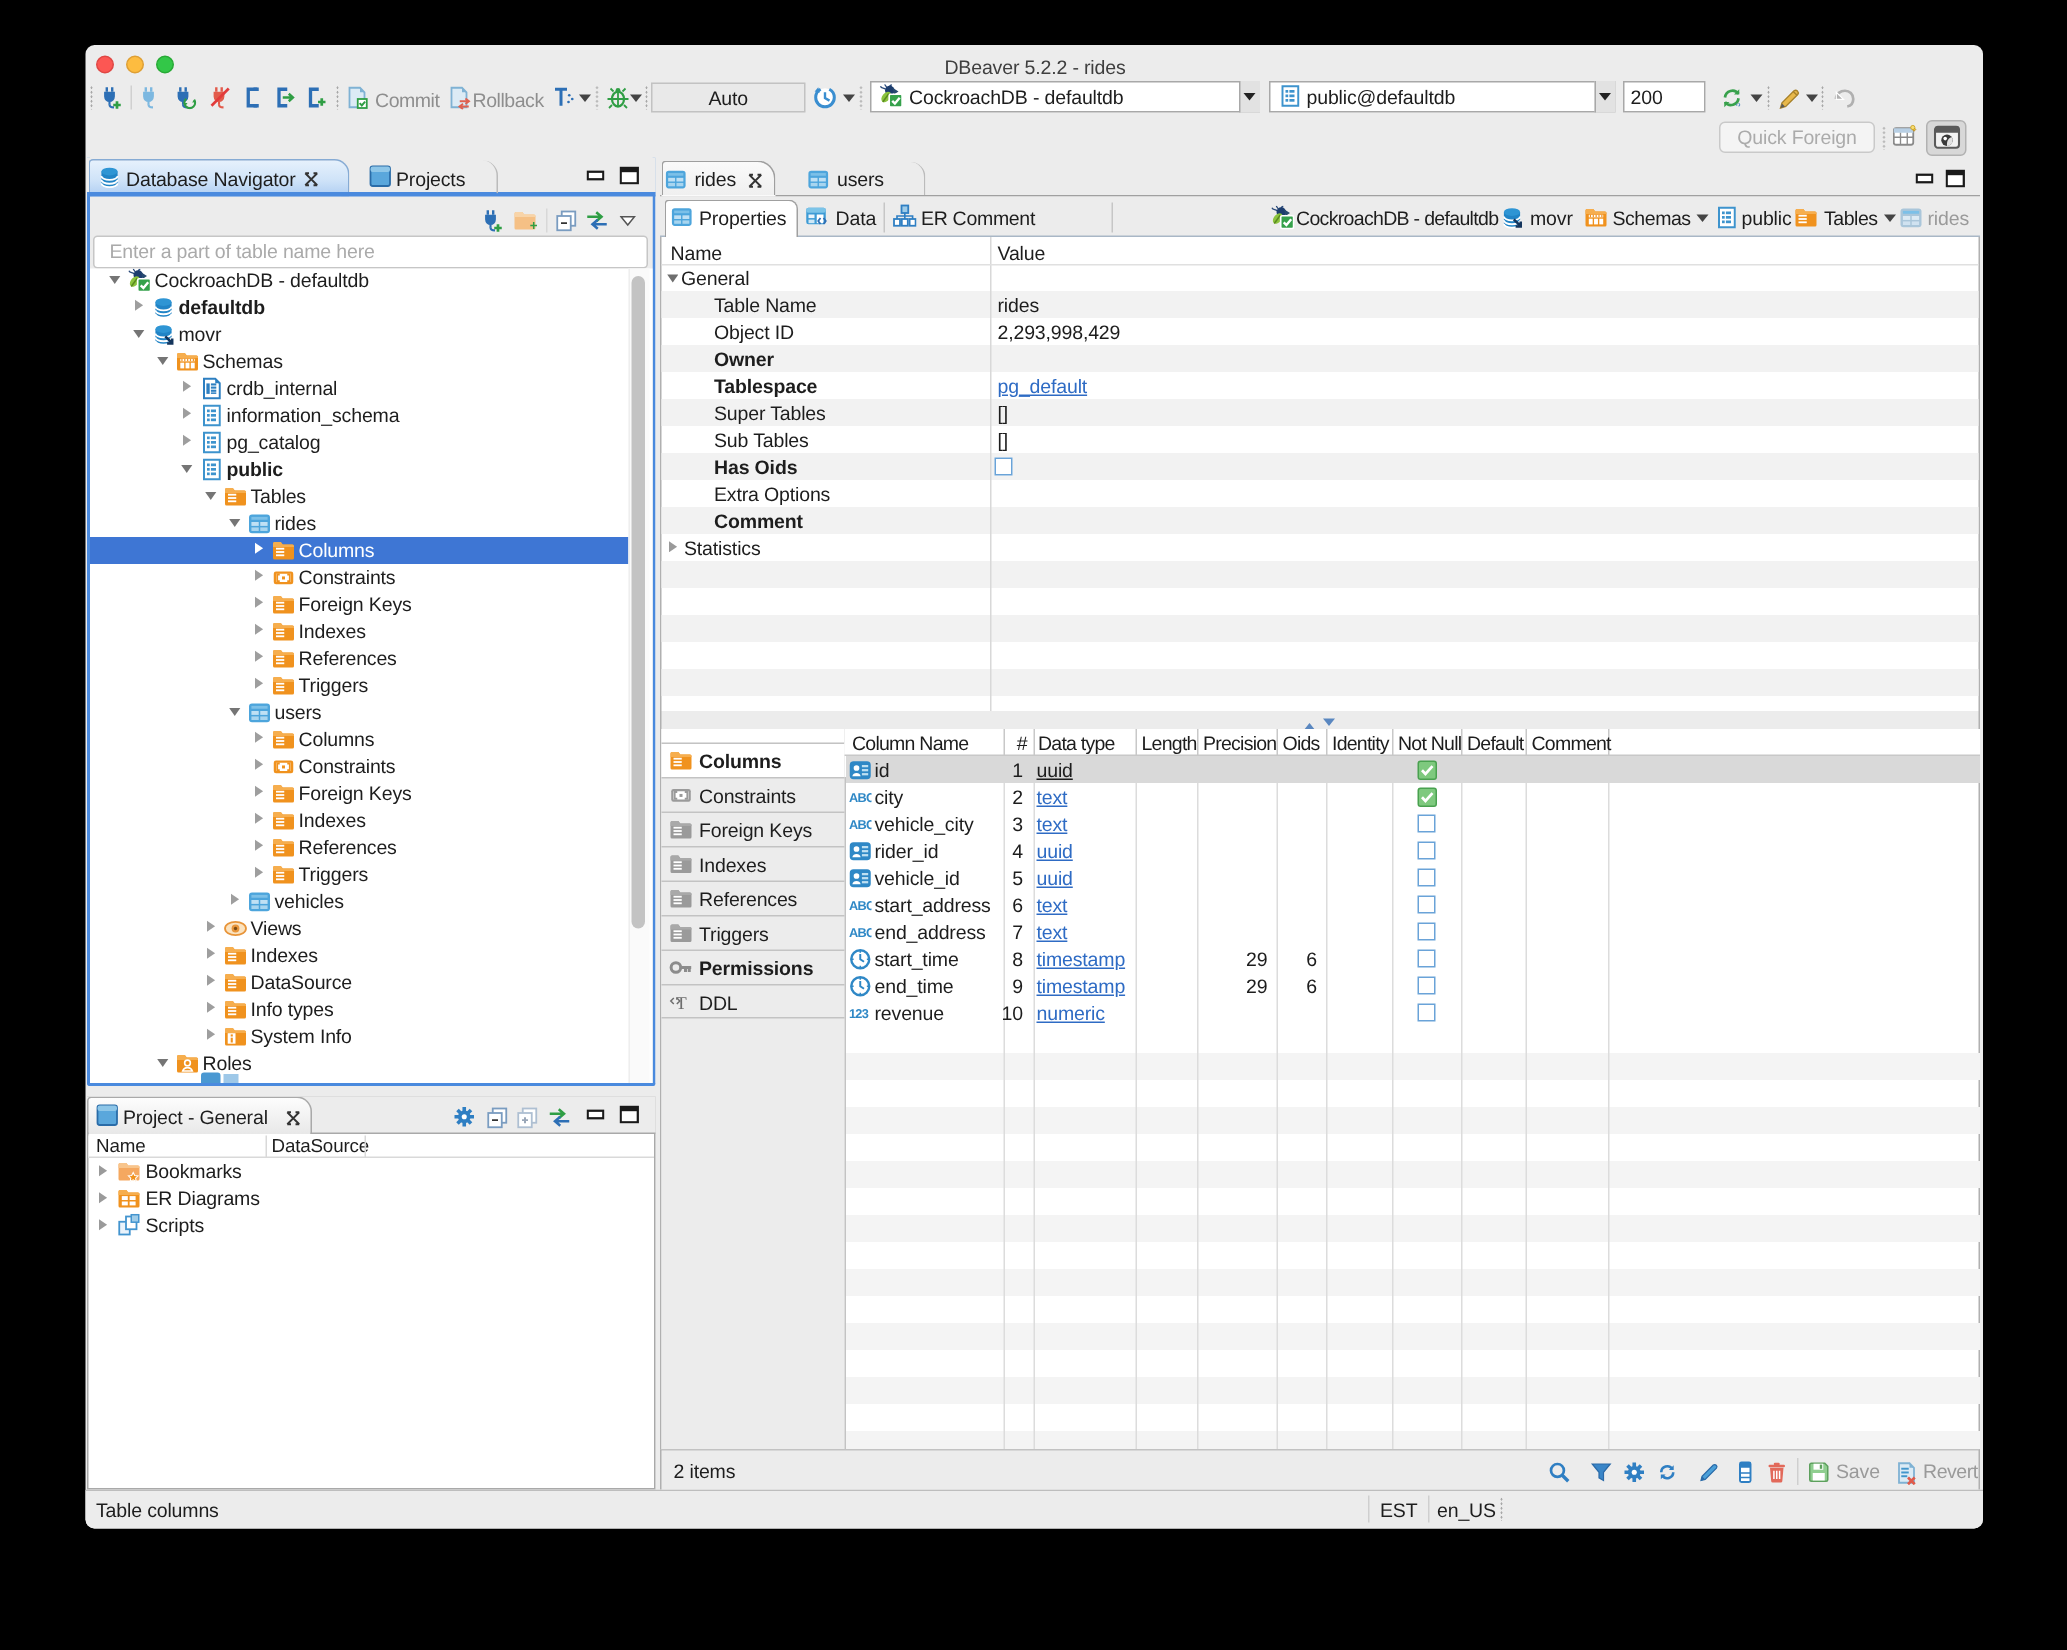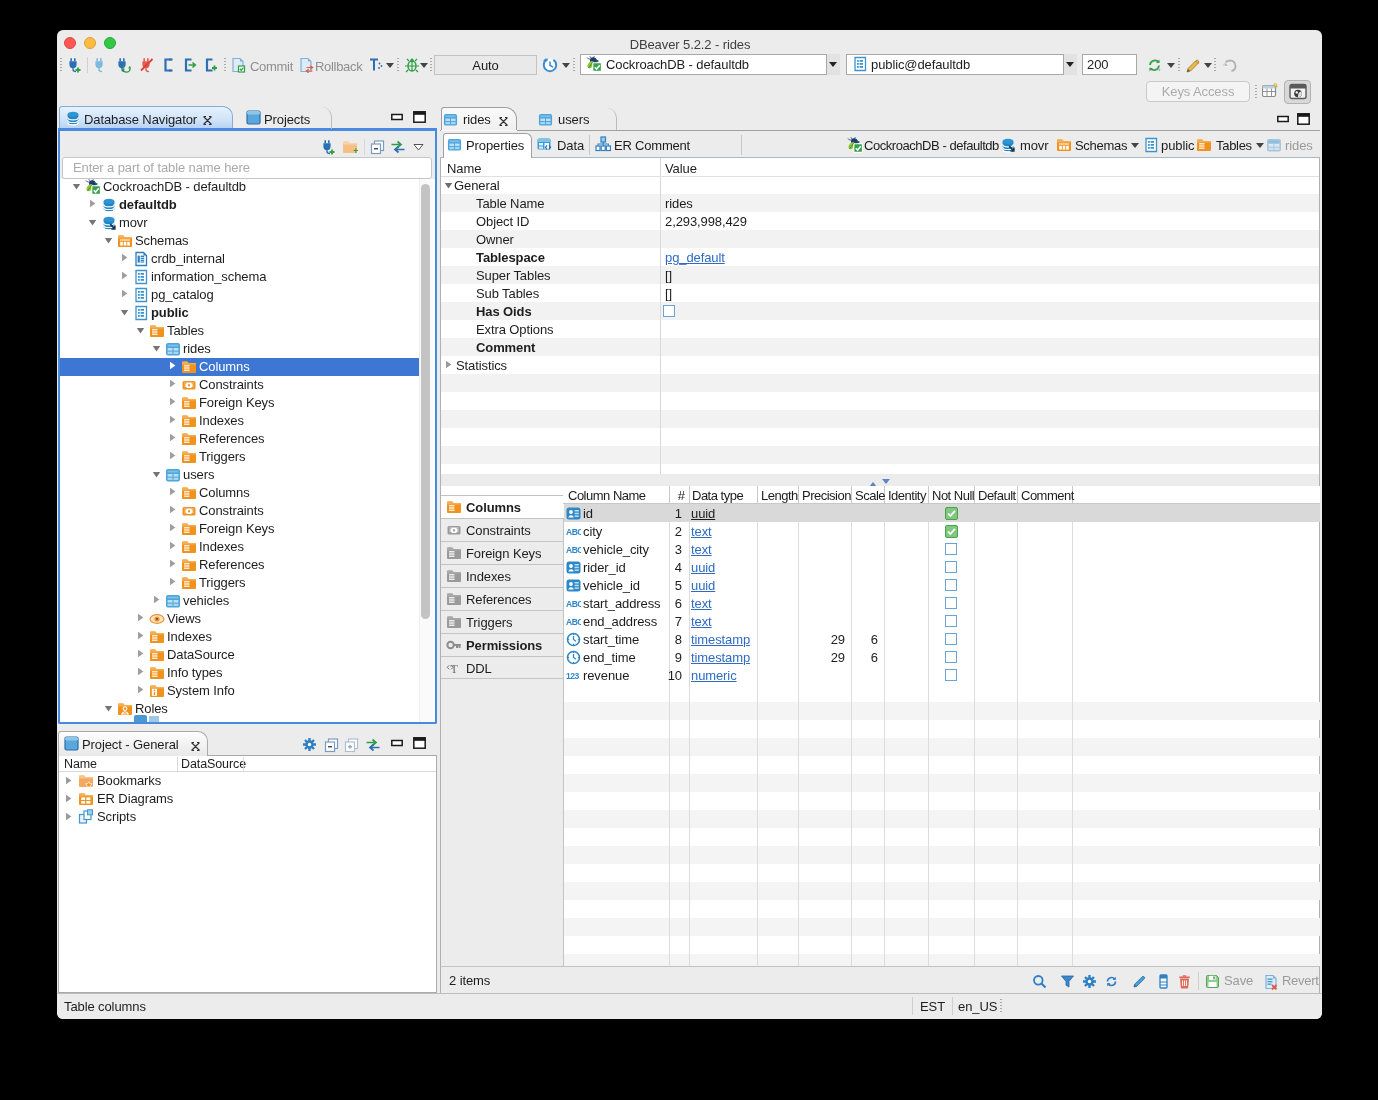--- a/index.html
+++ b/index.html
@@ -181,21 +181,21 @@
     </div>
 <div style="left:1204px;top:63px;width:0;height:0;border:4px solid transparent;border-top:5px solid #444"></div>
 <div style="position:absolute;left:1214px;top:57px;width:2px;height:16px;background-image:radial-gradient(circle,#a8a8a8 35%,transparent 40%);background-size:2px 3px"></div>
 <div class="ic" style="left:1221px;top:57px">
       <svg style="" width="16" height="16" viewBox="0 0 16 16">
         <path d="M3 9 c0-3.5 3-5.5 6-5.5 3 0 5.5 2 5.5 5.5 0 2.5-1.5 4.5-4 5" fill="none" stroke="#b0b0b0" stroke-width="1.8"></path>
 <path d="M3.2 4.5 v4.8 h4.8z" fill="#b0b0b0" stroke="#fff" stroke-width="0.8"></path>
       </svg>
     </div>
 <div style="left:1146px;top:81px;width:104px;height:21px;background:#f4f4f4;border:1px solid #c9c9c9;border-radius:4px"></div>
-<div class="t" style="left:1146px;top:84px;width:104px;text-align:center;color:#ababab">Keys Access</div>
+<div class="t" style="left:1146px;top:84px;width:104px;text-align:center;color:#ababab">Quick Foreign</div>
 <div style="position:absolute;left:1255px;top:84px;width:2px;height:16px;background-image:radial-gradient(circle,#a8a8a8 35%,transparent 40%);background-size:2px 3px"></div>
 <div class="ic" style="left:1262px;top:83px">
       <svg style="" width="17" height="17" viewBox="0 0 17 17">
         <rect x="0.5" y="2.5" width="13" height="11" rx="1.5" fill="#fff" stroke="#8a8a8a" stroke-width="1.2"></rect>
 <rect x="0.5" y="2.5" width="13" height="3" fill="#b8cfe4"></rect>
 <path d="M0.5 8.5 h13 M5 5.5 v8 M9.5 5.5 v8" stroke="#8a8a8a" stroke-width="0.9"></path>
 <path d="M13 3.5 l1.2-1.2 1 1 -1.2 1.2z" fill="#f2c230" stroke="#b8881f" stroke-width="0.6"></path>
 <circle cx="13.2" cy="2" r="1.4" fill="#f7dc6f" stroke="#c9a227" stroke-width="0.6"></circle>
       </svg>
     </div>
@@ -1029,21 +1029,21 @@
 <div class="ic" style="left:444px;top:181px">
       <svg style="" width="8" height="8" viewBox="0 0 8 8">
         <path d="M0.8 2 h7.4 l-3.7 5.4z" fill="#6e6e6e"></path>
       </svg>
     </div>
 <div class="t" style="left:454px;top:178px;">General</div>
 <div class="t" style="left:476px;top:196px;font-weight:normal">Table Name</div>
 <div class="t" style="left:665px;top:196px;">rides</div>
 <div class="t" style="left:476px;top:214px;font-weight:normal">Object ID</div>
 <div class="t" style="left:665px;top:214px;">2,293,998,429</div>
-<div class="t" style="left:476px;top:232px;font-weight:normal">Owner</div>
+<div class="t" style="left:476px;top:232px;font-weight:bold">Owner</div>
 <div class="t" style="left:476px;top:250px;font-weight:bold">Tablespace</div>
 <div class="t link" style="left:665px;top:250px;">pg_default</div>
 <div class="t" style="left:476px;top:268px;font-weight:normal">Super Tables</div>
 <div class="t" style="left:665px;top:268px;">[]</div>
 <div class="t" style="left:476px;top:286px;font-weight:normal">Sub Tables</div>
 <div class="t" style="left:665px;top:286px;">[]</div>
 <div class="t" style="left:476px;top:304px;font-weight:bold">Has Oids</div>
 <div style="left:663px;top:305px">
       <div style="width:12px;height:12px;border:1px solid #6aa3d8;background:#fff"></div>
     </div>
@@ -1171,21 +1171,21 @@
 <div style="position:absolute;left:884px;top:486px;width:1px;height:18px;background:#c8c8c8"></div>
 <div style="position:absolute;left:928px;top:486px;width:1px;height:18px;background:#c8c8c8"></div>
 <div style="position:absolute;left:974px;top:486px;width:1px;height:18px;background:#c8c8c8"></div>
 <div style="position:absolute;left:1017px;top:486px;width:1px;height:18px;background:#c8c8c8"></div>
 <div style="position:absolute;left:1072px;top:486px;width:1px;height:18px;background:#c8c8c8"></div>
 <div class="t" style="left:568px;top:488px;letter-spacing:-0.5px">Column Name</div>
 <div class="t" style="left:565px;top:488px;width:120px;text-align:right">#</div>
 <div class="t" style="left:692px;top:488px;letter-spacing:-0.5px">Data type</div>
 <div class="t" style="left:761px;top:488px;letter-spacing:-0.5px">Length</div>
 <div class="t" style="left:802px;top:488px;letter-spacing:-0.5px">Precision</div>
-<div class="t" style="left:855px;top:488px;letter-spacing:-0.5px">Scale</div>
+<div class="t" style="left:855px;top:488px;letter-spacing:-0.5px">Oids</div>
 <div class="t" style="left:888px;top:488px;letter-spacing:-0.5px">Identity</div>
 <div class="t" style="left:932px;top:488px;letter-spacing:-0.5px">Not Null</div>
 <div class="t" style="left:978px;top:488px;letter-spacing:-0.5px">Default</div>
 <div class="t" style="left:1021px;top:488px;letter-spacing:-0.5px">Comment</div>
 <div style="left:564px;top:504px;width:756px;height:18px;background:#d9d9d9"></div>
 <div class="ic" style="left:566px;top:506px">
       <svg style="" width="15" height="15" viewBox="0 0 15 15">
         <rect x="0.5" y="1.5" width="14" height="12" rx="2.5" fill="#2f88c6"></rect>
 <circle cx="5" cy="6" r="1.9" fill="#fff"></circle>
 <path d="M2.2 11.5 a2.9 2.9 0 0 1 5.6 0 z" fill="#fff"></path>

